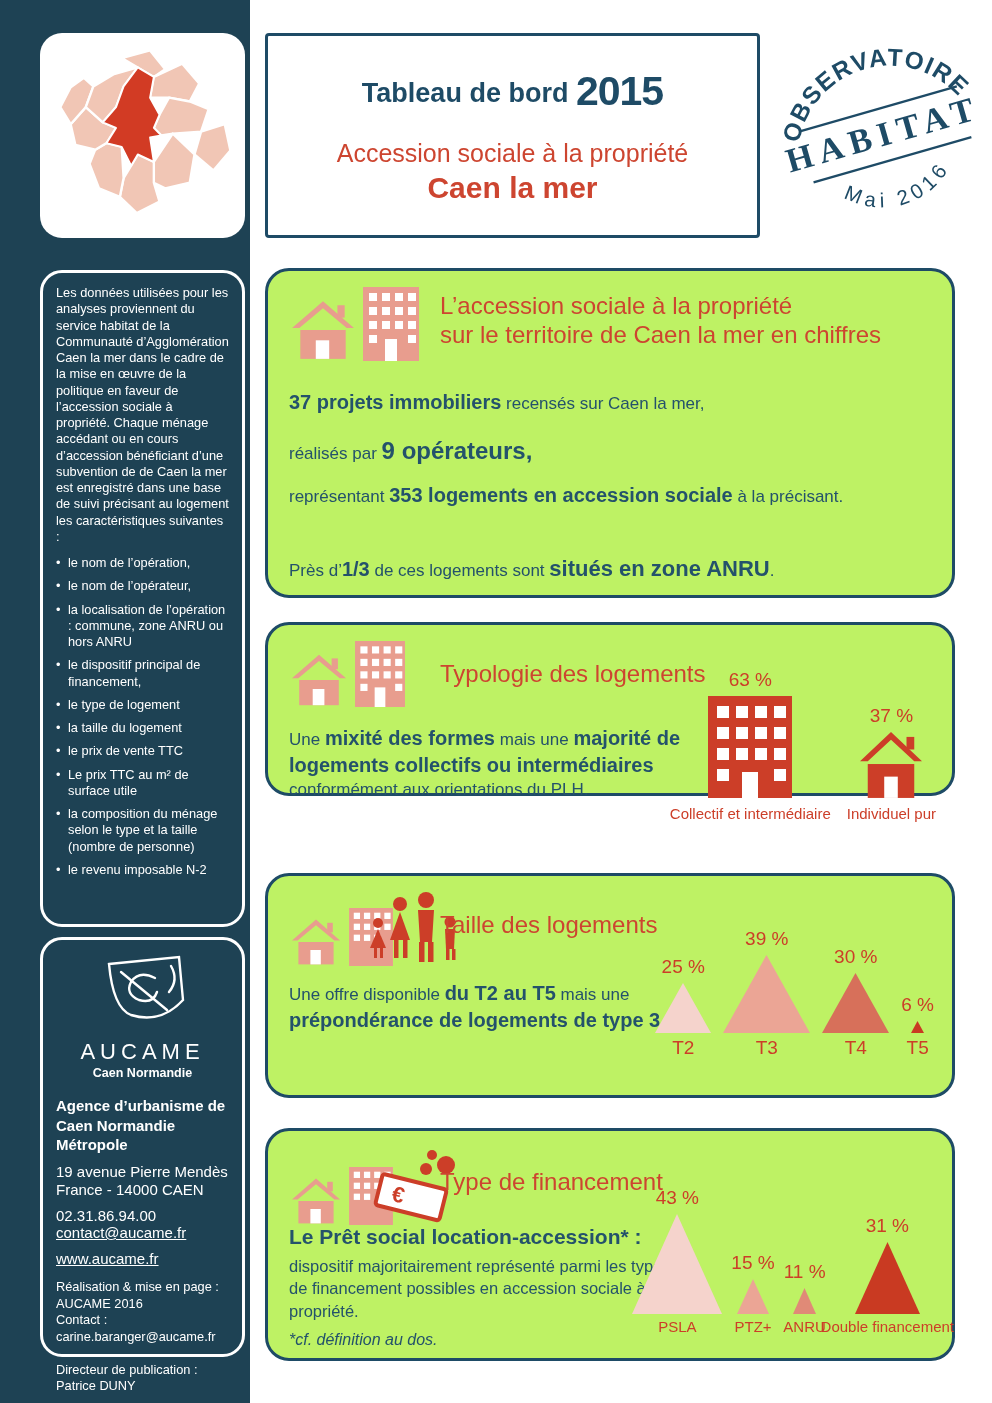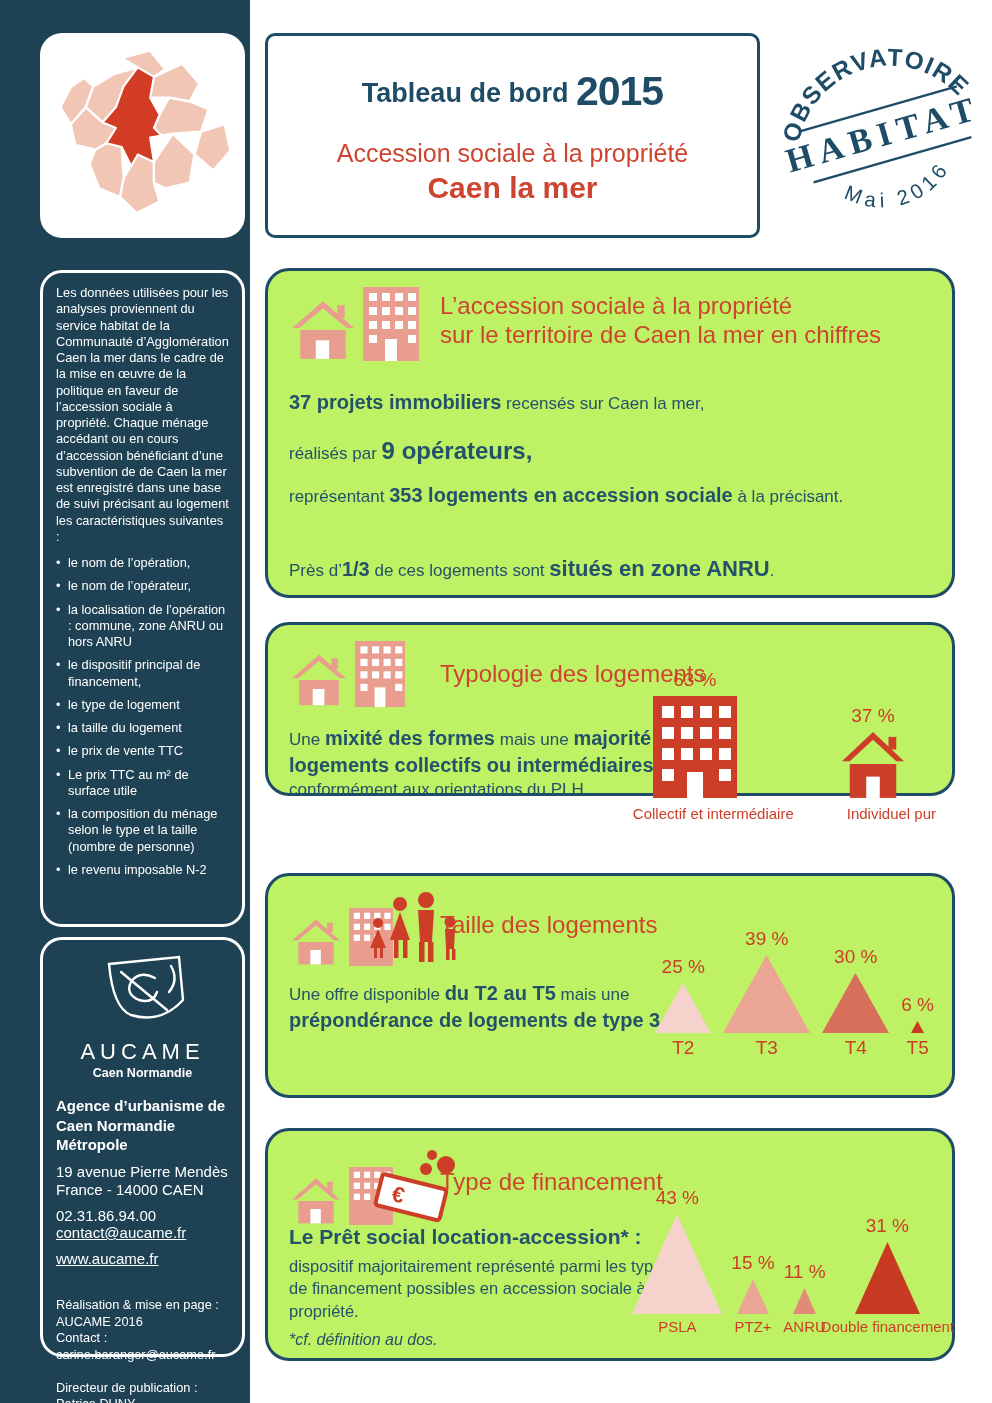--- a/index.html
+++ b/index.html
@@ -18,26 +18,26 @@
   .bullets li { position:relative; padding-left:12px; margin:7px 0; }
   .bullets li::before { content:"•"; position:absolute; left:0; top:0; }
   .logo-wrap { text-align:center; }
   .logo-name { font-size:22px; letter-spacing:5px; margin-top:2px; font-weight:400; }
   .logo-sub { font-size:12.5px; font-weight:700; margin-top:1px; }
   .agency { font-weight:700; font-size:15px; line-height:1.3; margin-top:16px; }
   .addr { font-size:15px; line-height:1.25; margin-top:8px; }
   .phone { font-size:15px; margin-top:7px; }
   .linkish { font-size:15px; text-decoration:underline; color:#fff; display:inline-block; }
   .web { margin-top:9px; }
-  .credits { font-size:12.8px; line-height:1.3; margin-top:30px; }
+  .credits { font-size:12.8px; line-height:1.3; margin-top:12px; }
   .credits2 { font-size:12.8px; line-height:1.3; margin-top:16px; }
 
   
   .title-box { position:absolute; left:265px; top:33px; width:495px; height:205px;
-               border:3px solid #1e4b66; border-radius:10px; background:#fff; text-align:center; }
+               border:3px solid #1e4b66; border-radius:4px; background:#fff; text-align:center; }
   .tb1 { margin-top:32px; font-size:27px; color:#1e4b66; font-weight:600; }
   .tb1 .year { font-size:41px; font-weight:700; vertical-align:-3px; letter-spacing:-1px; }
   .tb2 { margin-top:24px; font-size:25px; color:#cd4530; }
   .tb3 { font-size:30px; color:#cd4530; font-weight:700; margin-top:3px; }
   .stamp { position:absolute; left:775px; top:22px; width:215px; height:220px;
            transform:rotate(-16deg); }
 
   
   .box { position:absolute; left:265px; width:690px; background:#bef264;
          border:3px solid #1e4b66; border-radius:24px; }
@@ -52,21 +52,21 @@
   .b20  { font-size:20px; font-weight:700; color:#24526b; }
   .b24  { font-size:24px; font-weight:700; color:#24526b; }
   .stat { position:absolute; left:21px; }
 
   .para { position:absolute; left:21px; line-height:1.35; }
 
   
   .pictochart { position:absolute; right:16px; top:44px; display:flex; align-items:flex-end; gap:16px; }
   .picto-col { display:flex; flex-direction:column; align-items:center; }
   .pct { font-size:19px; color:#cc3e28; margin-bottom:5px; white-space:nowrap; }
-  .cat { font-size:15px; color:#cc3e28; text-align:center; line-height:1.15; margin-top:7px;margin-left:37px; }
+  .cat { font-size:15px; color:#cc3e28; text-align:center; line-height:1.15; margin-top:7px; }
   .picto-col .cat { height:36px; }
 
   
   .trichart { position:absolute; display:flex; align-items:flex-end; }
   .tri-col { display:flex; flex-direction:column; align-items:center; }
   .tri-col .cat { margin:4px -14px 0; }
   #chart-taille { right:18px; top:52px; gap:12px; }
   #chart-taille .cat { font-size:19px; }
   #chart-fin { right:12px; top:56px; gap:9px; }
   #chart-fin .cat { font-size:15px; }

